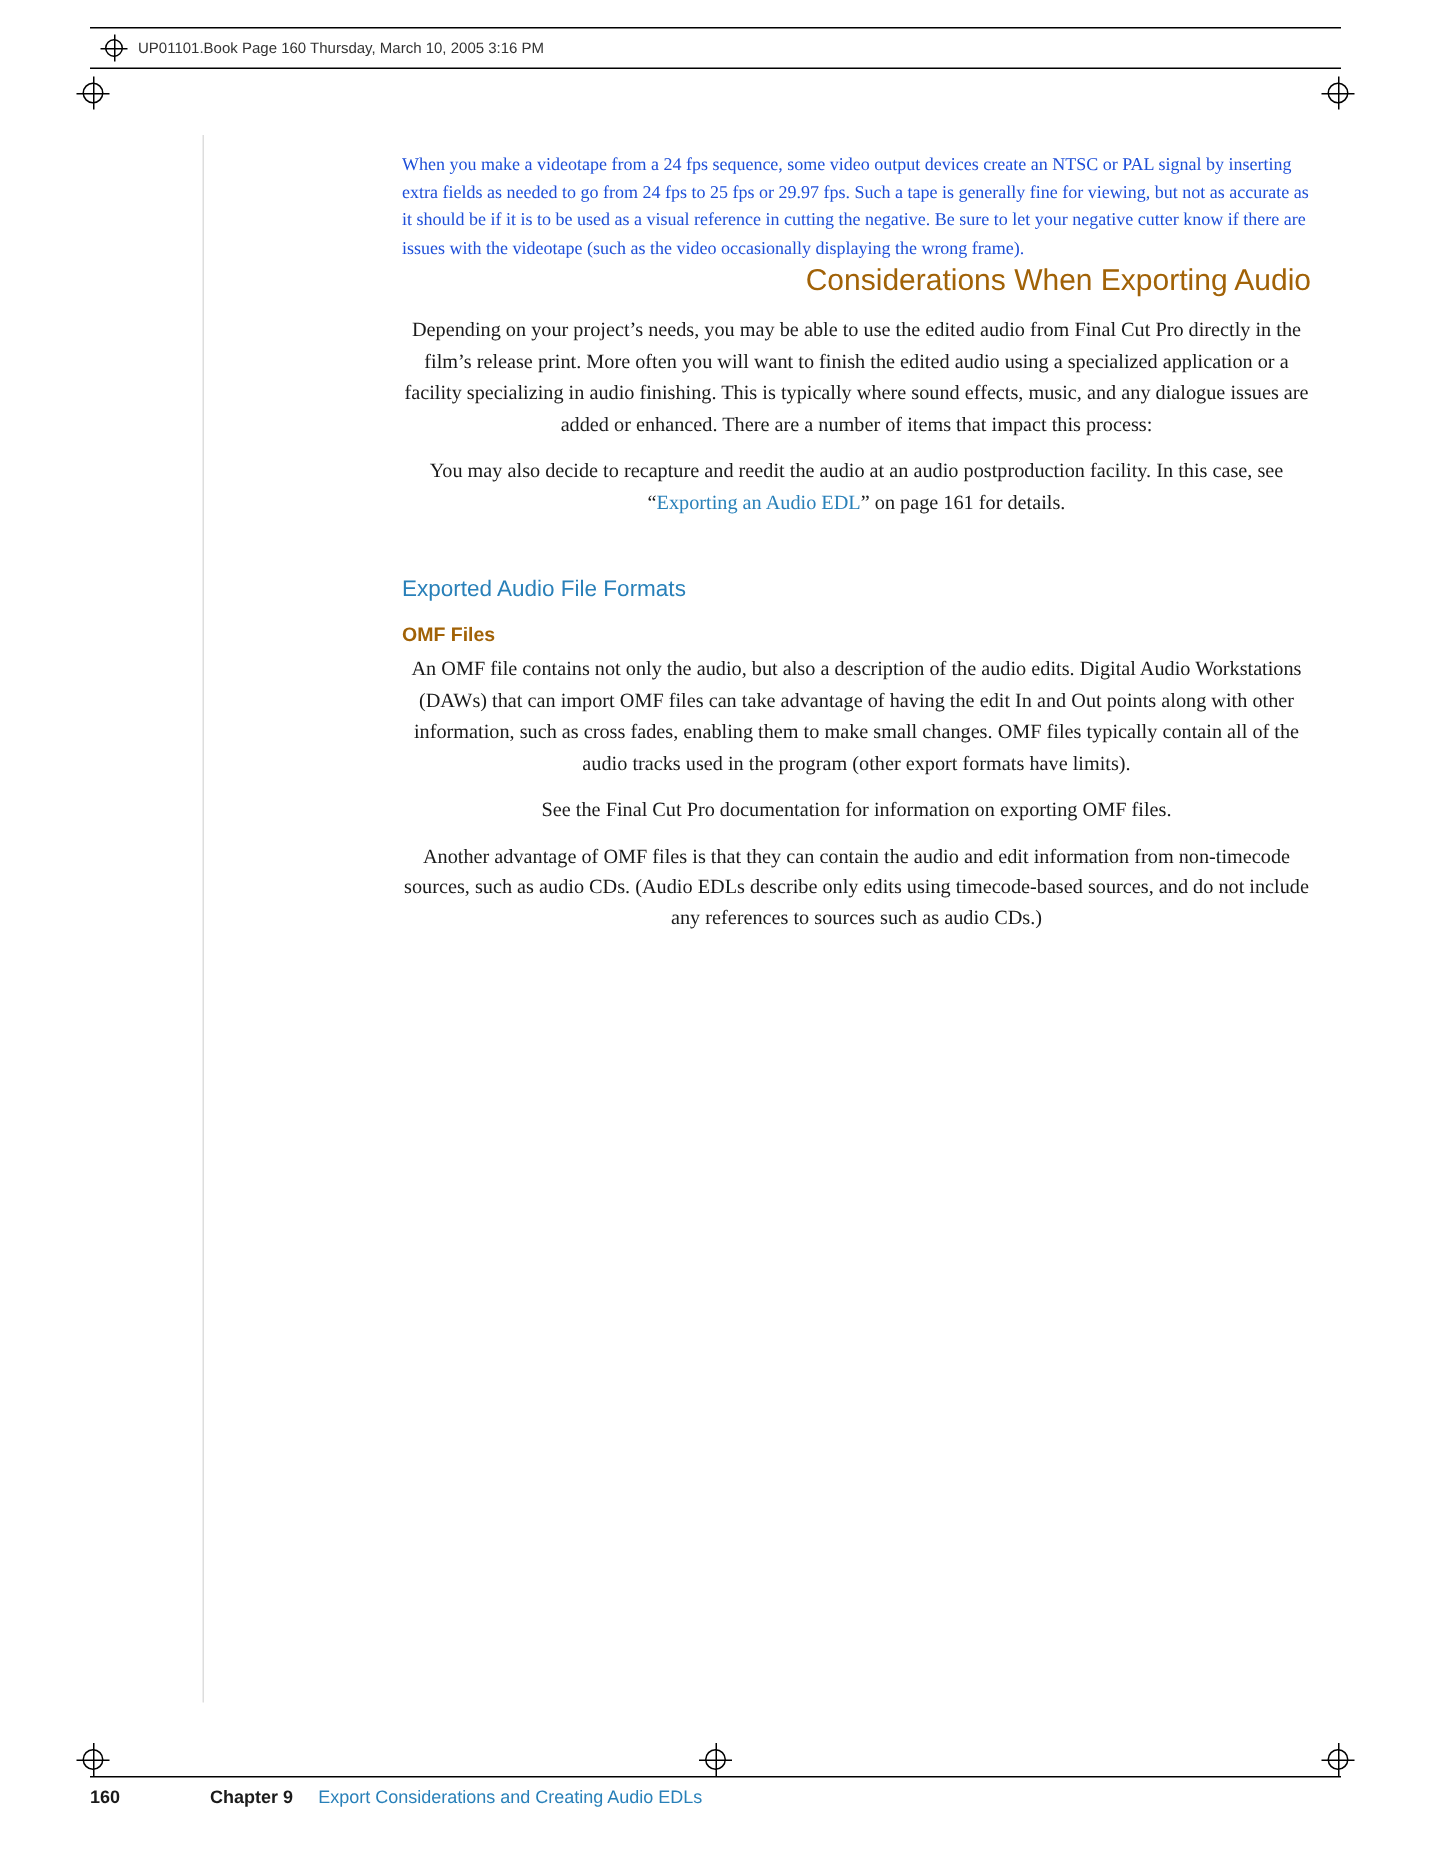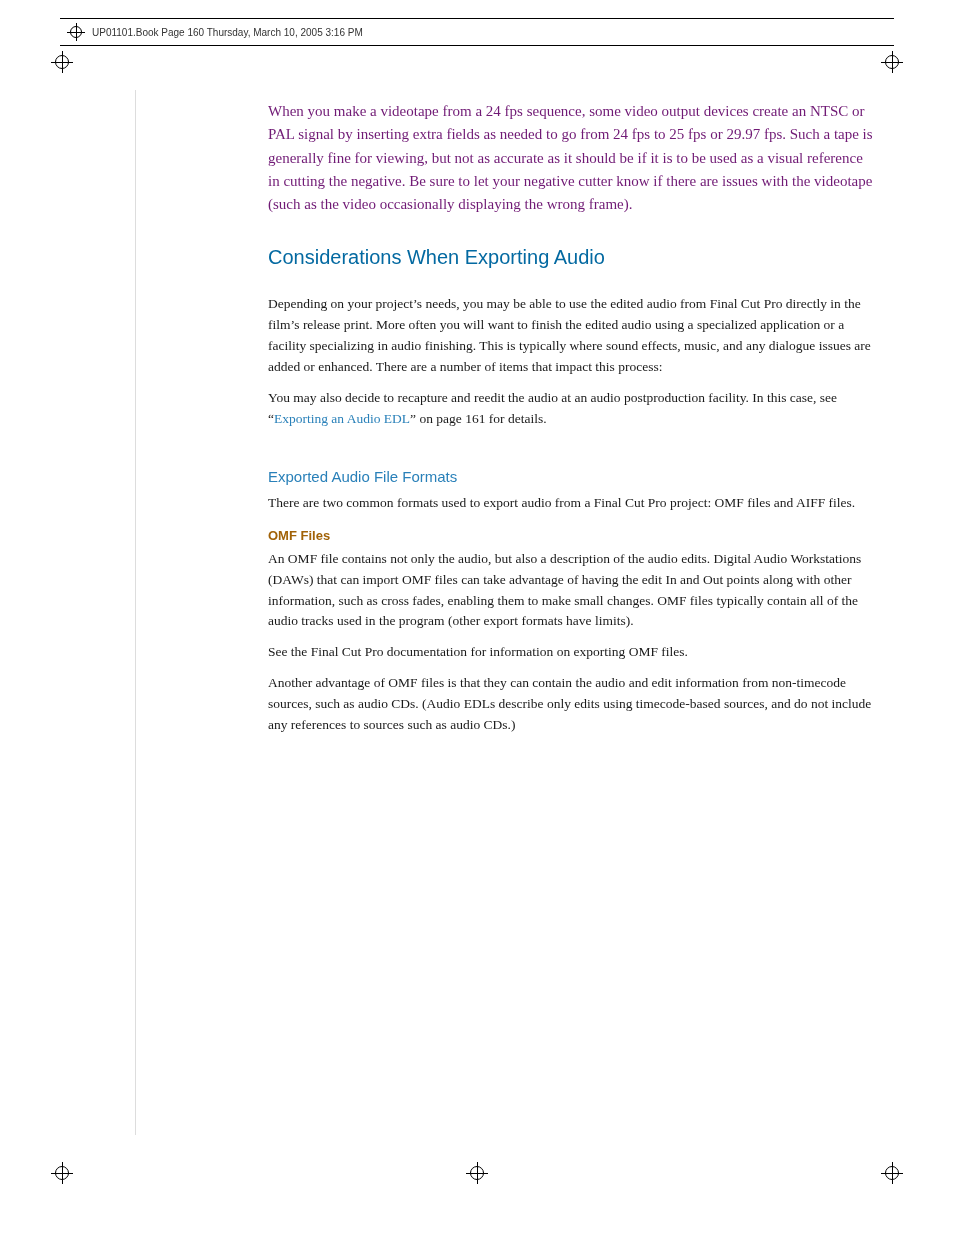--- a/index.html
+++ b/index.html
@@ -123,41 +123,42 @@
     .content {
       position: absolute;
       top: 100px;
       left: 268px;
       right: 80px;
       bottom: 120px;
     }
 
     
     .intro-paragraph {
-      font-size: 15px;
+      font-size: 12px;
       line-height: 1.55;
-      color: #701a75;
-      margin-bottom: 28px;
+      color: #1d4ed8;
     }
 
     
     .section-heading {
       font-family: Arial, Helvetica, sans-serif;
       font-size: 20px;
       font-weight: 400;
-      color: #0369a1;
-      margin-bottom: 24px;
+      color: #a16207;
+      margin-bottom: 10px;
       line-height: 1.3;
+      text-align: right;
     }
 
     .section-body {
       font-size: 13.5px;
       line-height: 1.55;
       color: #1a1a1a;
       margin-bottom: 10px;
+      text-align: center;
     }
 
     .bullet-list {
       margin: 8px 0 8px 16px;
       list-style: none;
     }
 
     .bullet-list li {
       font-size: 13.5px;
       line-height: 1.55;
@@ -297,26 +298,33 @@
 
     <ul class="bullet-list">
     </ul>
 
     <p class="section-body">
       <span>You may also decide to recapture and reedit the audio at an audio postproduction facility. In this case, see “</span><a class="link-text">Exporting an Audio EDL</a><span>” on page 161 for details.</span>
     </p>
 
     <h3 class="subsection-heading">Exported Audio File Formats</h3>
 
-    <p class="section-body">There are two common formats used to export audio from a Final Cut Pro project: OMF files and AIFF files.</p>
 
     <h4 class="subsubsection-heading">OMF Files</h4>
 
     <p class="section-body">An OMF file contains not only the audio, but also a description of the audio edits. Digital Audio Workstations (DAWs) that can import OMF files can take advantage of having the edit In and Out points along with other information, such as cross fades, enabling them to make small changes. OMF files typically contain all of the audio tracks used in the program (other export formats have limits).</p>
 
     <p class="section-body">See the Final Cut Pro documentation for information on exporting OMF files.</p>
 
     <p class="section-body">Another advantage of OMF files is that they can contain the audio and edit information from non-timecode sources, such as audio CDs. (Audio EDLs describe only edits using timecode-based sources, and do not include any references to sources such as audio CDs.)</p>
 
   </div>
 
+  <div class="page-footer">
+    <span class="page-number">160</span>
+    <span class="footer-chapter">
+      <strong>Chapter 9</strong>
+      <span>&nbsp;&nbsp;&nbsp;</span>
+      <span class="footer-chapter-name link-text">Export Considerations and Creating Audio EDLs</span>
+    </span>
+  </div>
 
 </div>
 
 </body></html>

